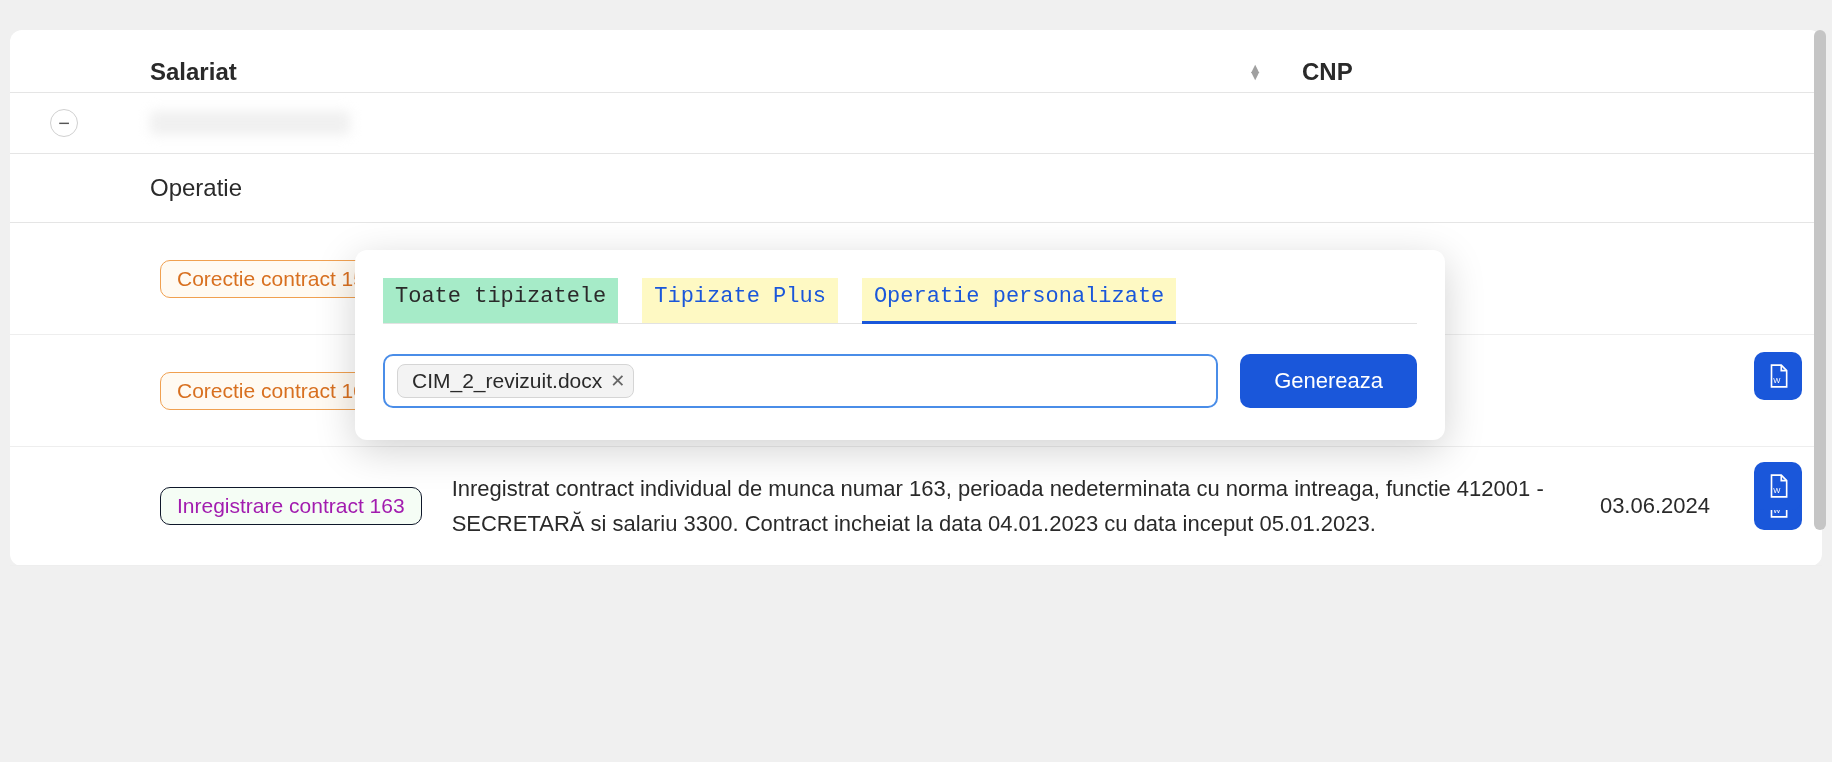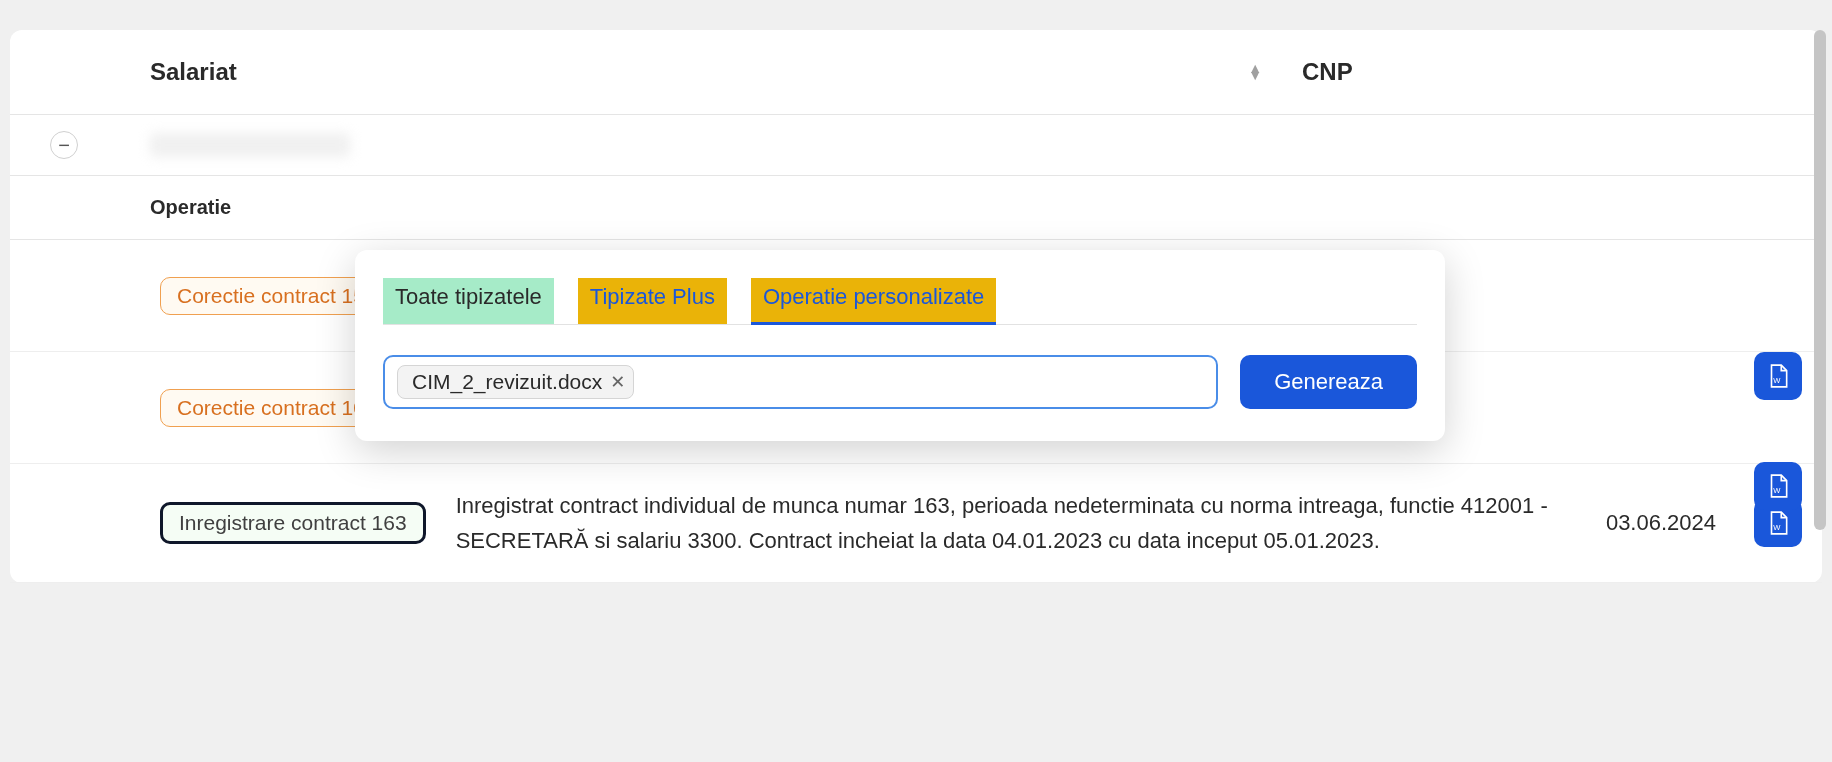--- a/index.html
+++ b/index.html
@@ -14,21 +14,21 @@
     }
     .card {
       background: #fff;
       border-radius: 12px;
       padding: 0;
       position: relative;
     }
     .header-row {
       display: flex;
       align-items: center;
-      padding: 28px 40px 28px 140px;
+      padding: 28px 40px 6px 140px;
       border-bottom: 1px solid #e5e5e5;
     }
     .header-col-salariat {
       flex: 1;
       display: flex;
       align-items: center;
       font-weight: 600;
       font-size: 24px;
     }
     .header-icons {
@@ -78,22 +78,22 @@
       border-radius: 4px;
       margin-right: 360px;
     }
     .subheader-row {
       display: flex;
       align-items: center;
       padding: 20px 40px 20px 140px;
       border-bottom: 1px solid #e5e5e5;
     }
     .subheader-label {
-      font-weight: 700;
-      font-size: 20px;
+      font-weight: 400;
+      font-size: 24px;
     }
     .op-row {
       display: flex;
       align-items: center;
       padding: 24px 20px 24px 150px;
       border-bottom: 1px solid #eee;
       gap: 30px;
     }
     .badge {
       display: inline-block;
@@ -101,34 +101,34 @@
       border-radius: 10px;
       font-size: 21px;
       white-space: nowrap;
     }
     .badge-orange {
       border: 1px solid #f0a050;
       background: #fffaf2;
       color: #d87020;
     }
     .badge-green {
-      border: 3px solid #0f172a;
+      border: 1px solid #0f172a;
       background: #f5fdf5;
-      color: #404040;
+      color: #a21caf;
     }
     .op-description {
       flex: 1;
       font-size: 22px;
       line-height: 1.6;
       color: #2a2a2a;
     }
     .op-date {
       font-size: 22px;
       color: #2a2a2a;
-      margin-right: 8px;
+      margin-right: 14px;
     }
     .doc-btn {
       width: 48px;
       height: 48px;
       background: #1a57da;
       border-radius: 10px;
       display: flex;
       align-items: center;
       justify-content: center;
       cursor: pointer;
@@ -157,23 +157,24 @@
       display: flex;
       gap: 24px;
       border-bottom: 1px solid #e2e2e2;
       margin-bottom: 30px;
     }
     .tab {
       padding: 6px 12px 14px 12px;
       font-size: 22px;
       cursor: pointer;
       position: relative;
+      font-family: Liberation Mono, monospace;
     }
     .tab-hl-1 { background: #a6ebc8; color: #2a2a2a; }
-    .tab-hl-2 { background: #eab308; color: #1a57da; }
+    .tab-hl-2 { background: #fef9c3; color: #1a57da; }
     .tab-active { color: #1a57da; }
     .tab-active::after {
       content: '';
       position: absolute;
       left: 0; right: 0; bottom: -1px;
       height: 3px;
       background: #1a57da;
     }
     .popover-form {
       display: flex;

